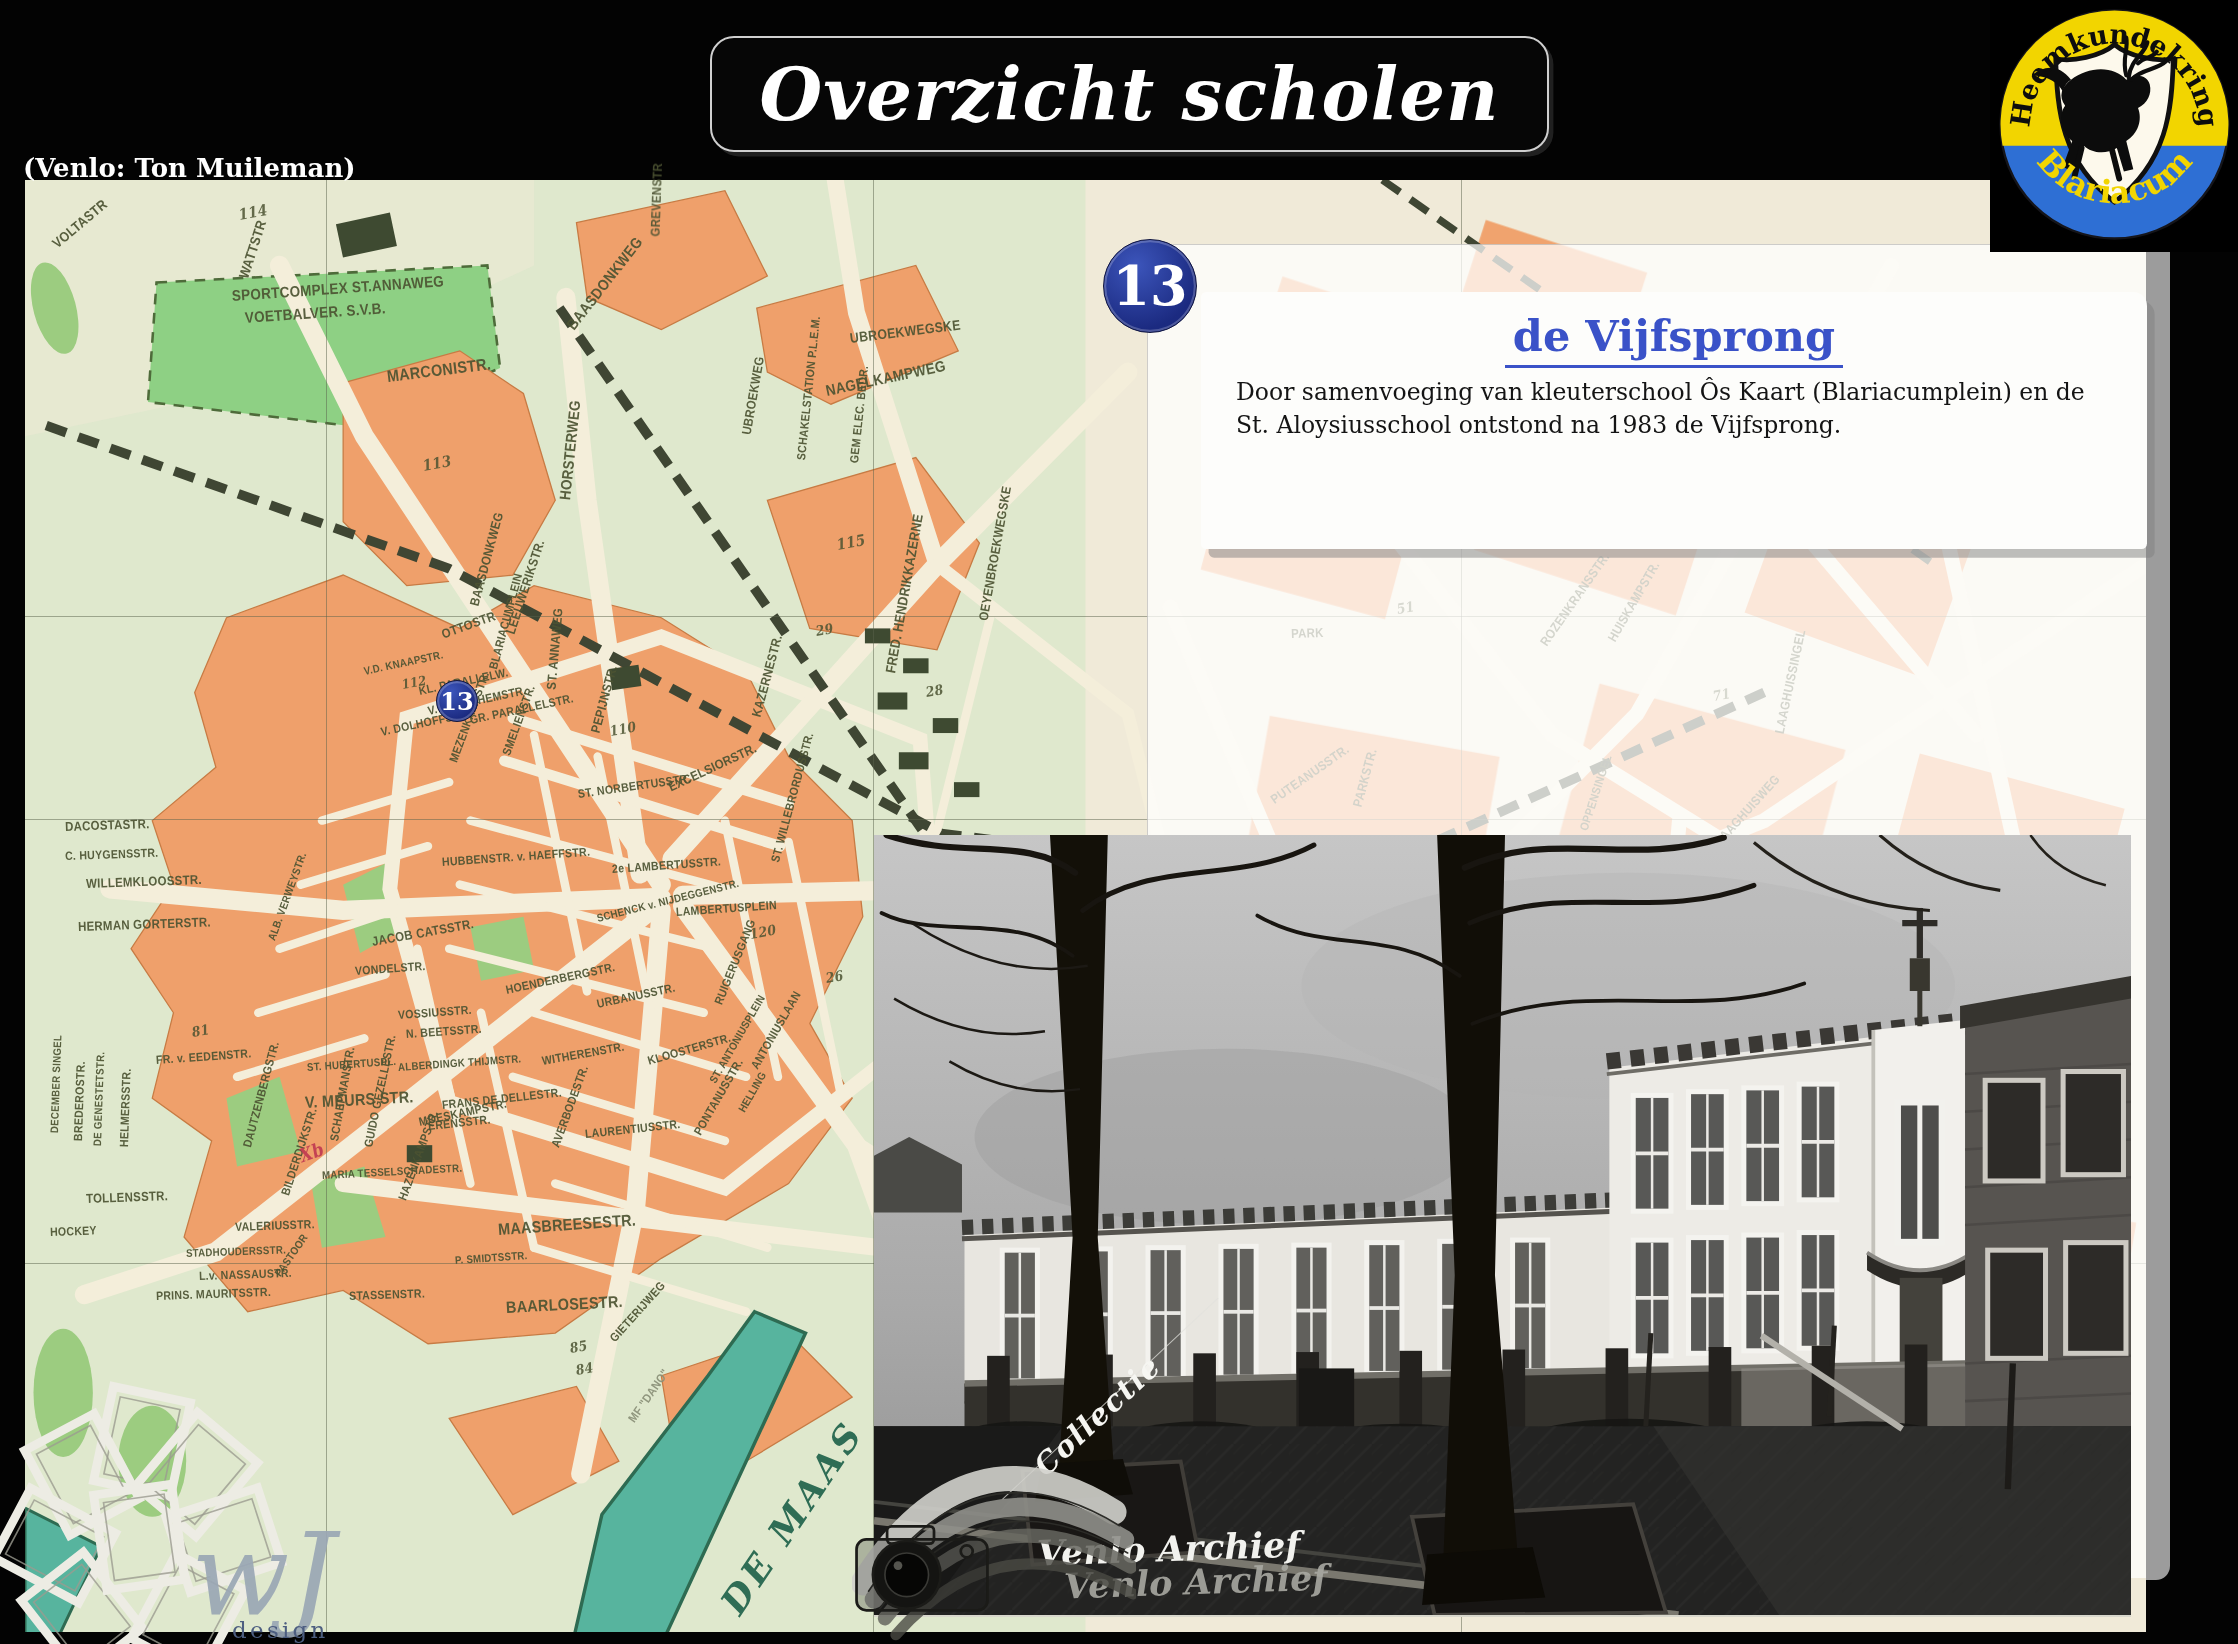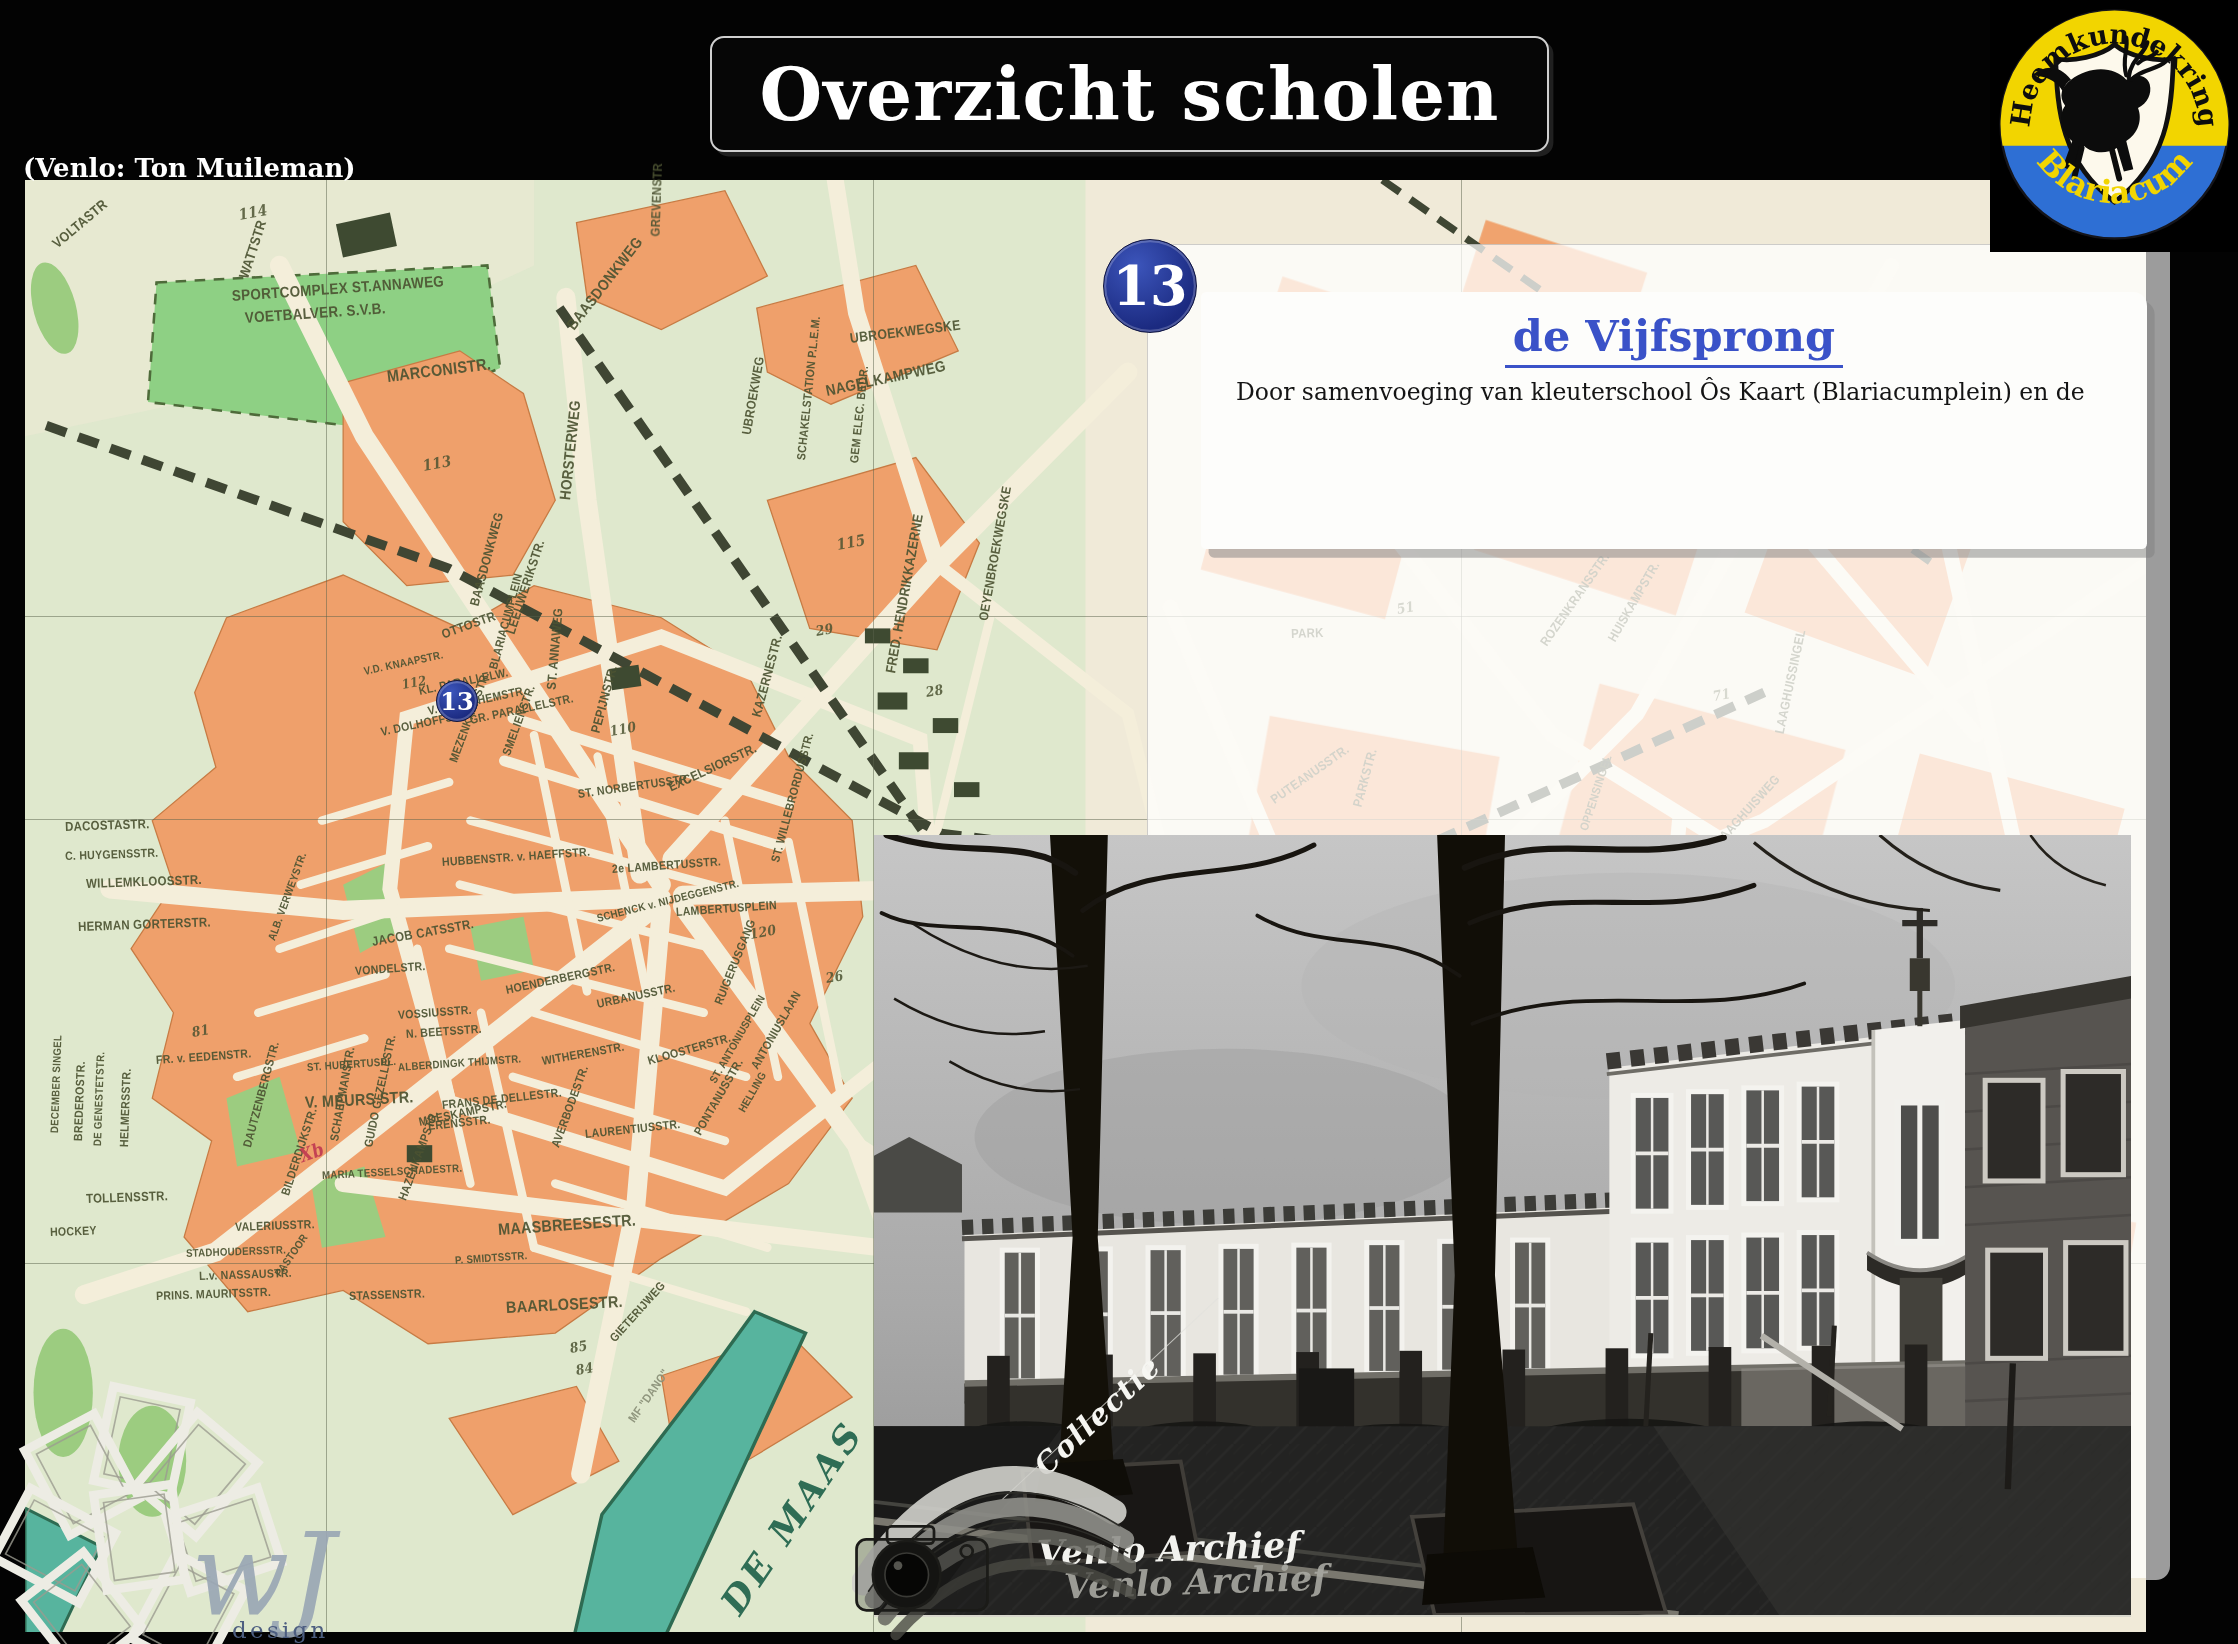--- a/index.html
+++ b/index.html
@@ -19,23 +19,23 @@
          font-family:"DejaVu Serif",serif;font-style:italic;font-weight:700;
          font-size:36px;color:#2f6d55;letter-spacing:4.4px;z-index:2;white-space:nowrap;}
   #map-fade{position:absolute;left:52.9%;top:4.4%;width:47.1%;height:91.8%;
          background:rgba(255,255,255,.74);z-index:3;border-left:0.5px solid rgba(100,100,100,.3);
          border-top:1.1px solid rgba(120,120,120,.35);}
   .gridline{position:absolute;background:rgba(90,98,75,.5);z-index:2;}
   
   #panel-shadow{position:absolute;left:2146px;top:244px;width:24px;height:1336px;
          background:#9c9c9c;border-radius:0 0 14px 0;z-index:4;}
   #title-box{position:absolute;left:710px;top:36px;width:835px;height:112px;
-         background:#060606;border:2.2px solid #cfcfcf;border-radius:14px;z-index:9;
+         background:#060606;border:2.2px solid #cfcfcf;border-radius:24px;z-index:9;
          display:flex;align-items:center;justify-content:center;
-         box-shadow:4.4px 4.4px 0 rgba(120,120,120,.25);}
+         box-shadow:4.4px 4.4px 0 rgba(120,120,120,.25);font-style:italic;}
   #title-box span{color:#fff;font-weight:700;font-size:72px;letter-spacing:1.1px;}
   #map-credit{position:absolute;left:23px;top:153px;color:#fff;font-size:26px;
          font-weight:700;z-index:9;}
   #logo-tile{position:absolute;left:1990px;top:0;width:248px;height:252px;background:#000;z-index:9;}
   #logo-tile svg{position:absolute;left:6.6px;top:6.6px;}
   
   #info-card{position:absolute;left:1201px;top:292px;width:946px;height:257px;background:#fdfdfb;
          border-radius:5.5px 14px 5.5px 5.5px;z-index:6;
          box-shadow:7.6px 8.7px 0 rgba(128,128,128,.5);}
   #card-title-wrap{text-align:center;margin-top:18.6px;}
@@ -363,20 +363,21 @@
       </text>
     </svg>
   </div>
 
   <div id="info-card">
     <div id="card-title-wrap">
       <span id="card-title">de Vijfsprong</span>
     </div>
     <div class="card-body">
       <div>Door samenvoeging van kleuterschool Ôs Kaart (Blariacumplein) en de</div>
+      <div>St. Aloysiusschool ontstond na 1983 de Vijfsprong.</div>
     </div>
   </div>
 
   <div id="badge-big" class="badge">
     <span>13</span>
   </div>
   <div id="badge-small" class="badge">
     <span>13</span>
   </div>
 

